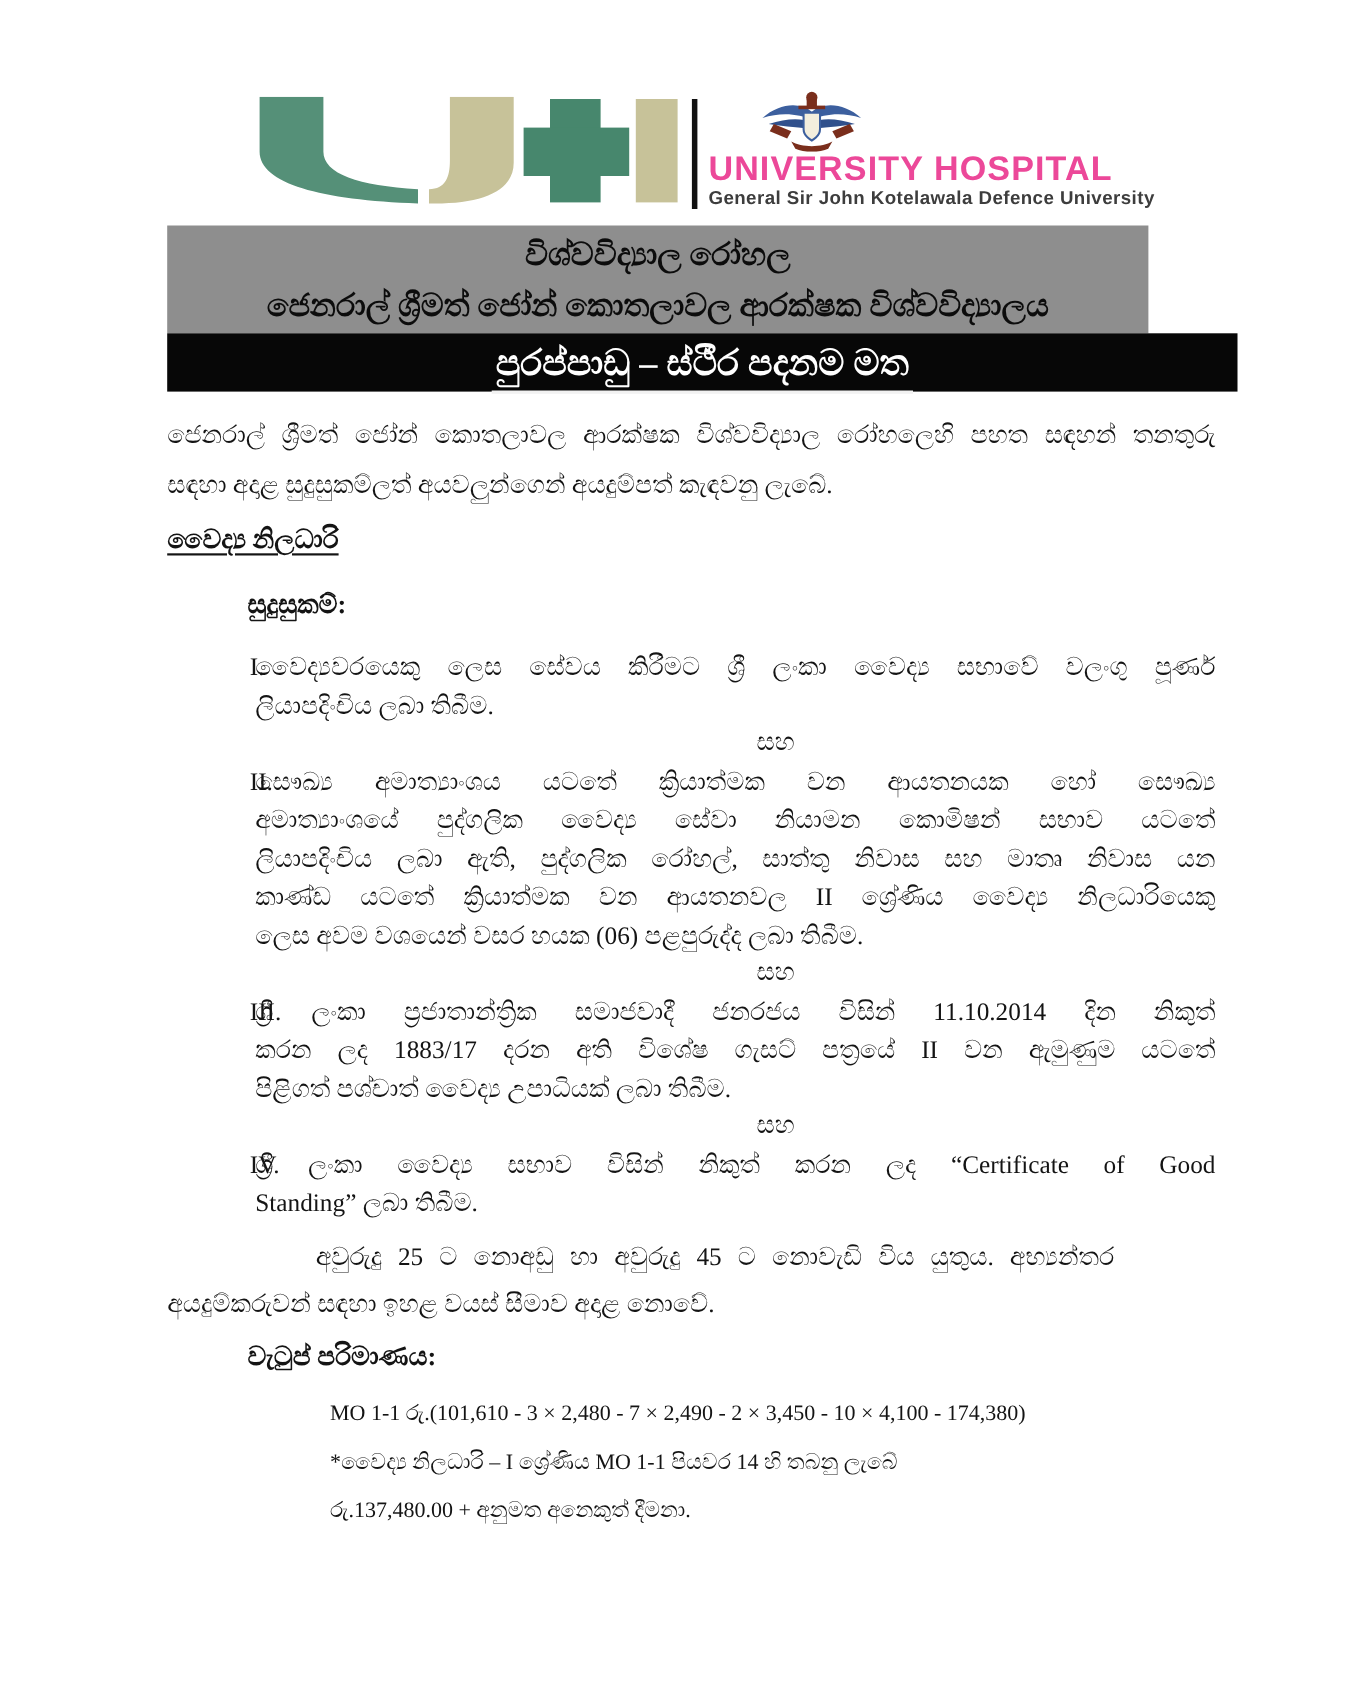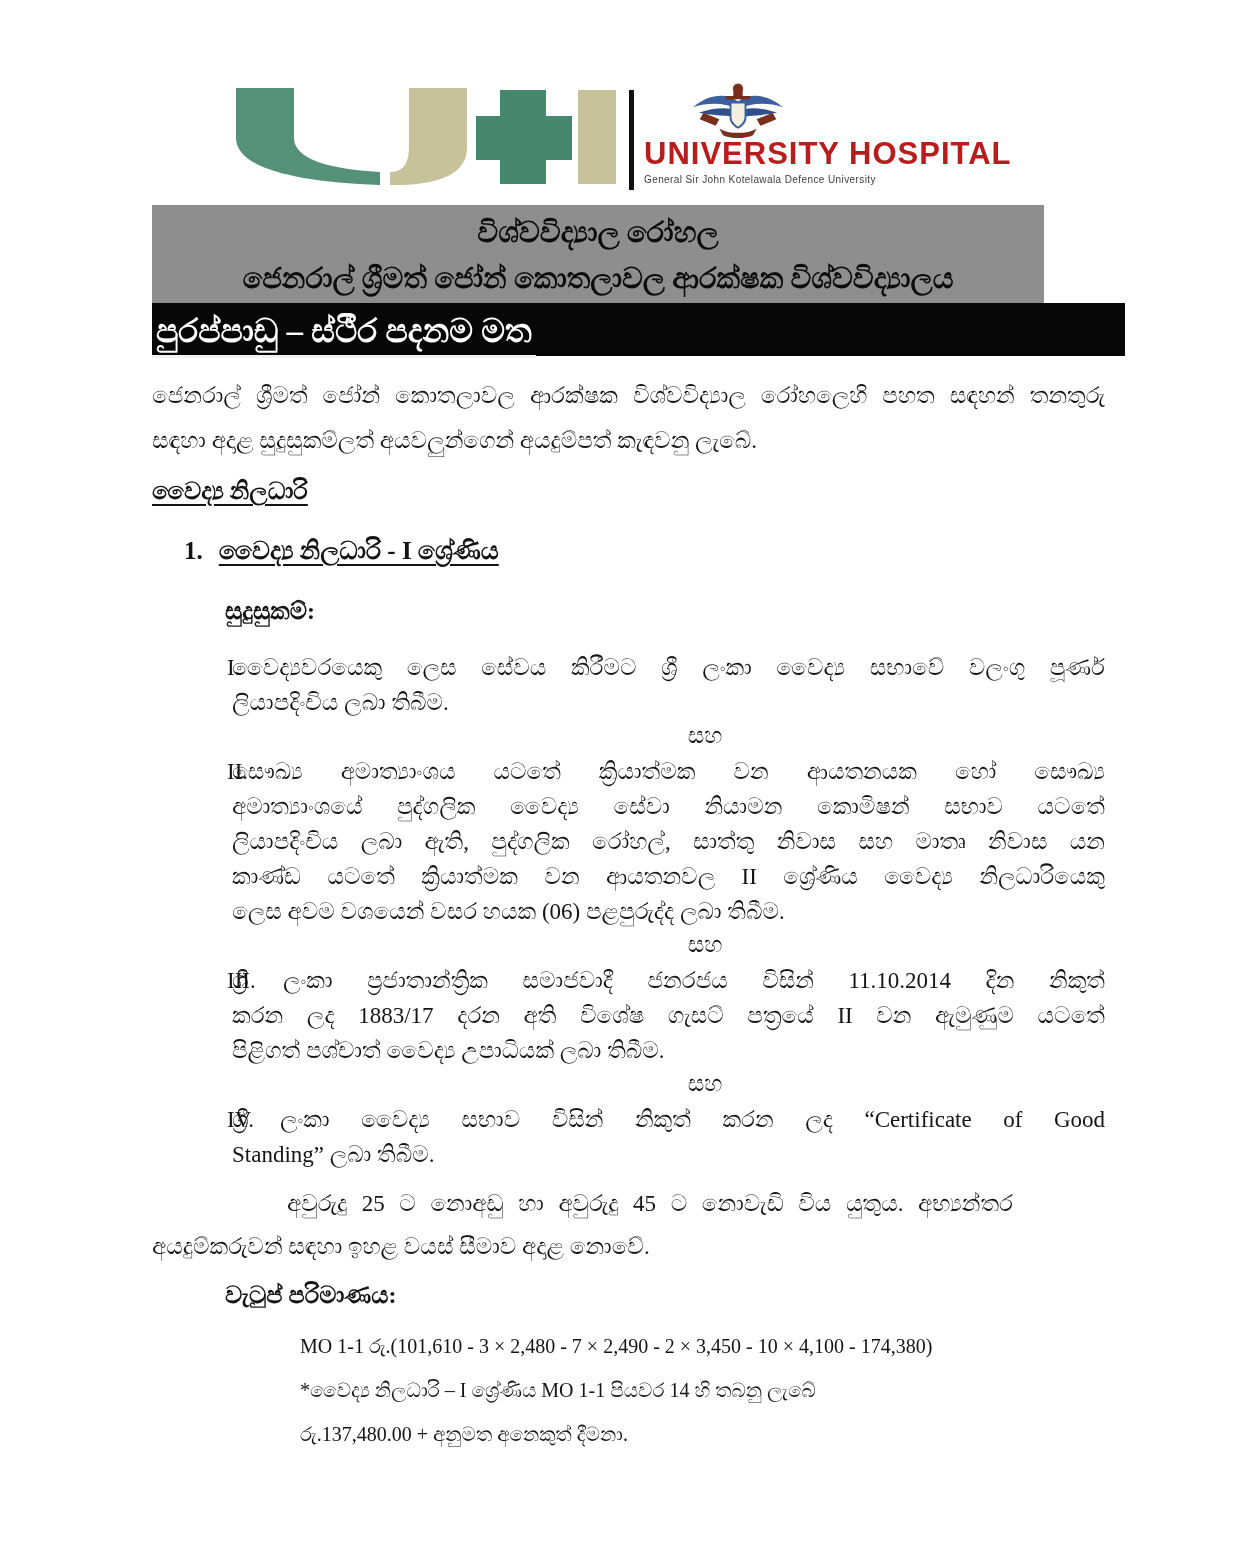--- a/index.html
+++ b/index.html
@@ -13,38 +13,38 @@
   .letterhead{position:absolute; left:230px; top:86px; width:820px; height:118px;}
   .logomark{position:absolute; left:0; top:2px; width:392px; height:98px;}
   .u-shape{fill:var(--logo-green,#559078);}
   .cross-shape{fill:var(--logo-green-dark,#47876d);}
   .tan-shape{fill:var(--logo-tan,#c7c299);}
   .logo-divider{position:absolute; left:399px; top:4px; width:5px; height:100px; background:#111;}
   .logo-right{position:absolute; left:414px; top:-4px; width:406px;}
   .crest{display:block; margin-left:44px; width:100px; height:56px;}
   .hospital-name{
     font-family:"Liberation Sans","DejaVu Sans",sans-serif;
-    font-size:31px; font-weight:800; letter-spacing:1px; color:#b91c1c;
+    font-size:31px; font-weight:800; letter-spacing:1px; color:#ec4899;
     white-space:nowrap; margin-top:0px; line-height:32px;
   }
   .university-name{
     font-family:"Liberation Sans","DejaVu Sans",sans-serif;
-    font-size:10px; font-weight:400; letter-spacing:0.4px; color:#3d3d3d;
+    font-size:17px; font-weight:700; letter-spacing:0.4px; color:#3d3d3d;
     white-space:nowrap; line-height:18px; margin-top:1px;
   }
   
   .banner-gray{
     position:absolute; left:152px; top:205px; width:892px; height:98px;
     background:var(--banner-gray,#8e8e8e); text-align:center;
     font-weight:bold; font-size:29px; color:#0c0c0c; line-height:46px; padding-top:4px;
     box-sizing:border-box;
   }
   .banner-black{
     position:absolute; left:152px; top:303px; width:973px; height:53px;
-    background:var(--banner-black,#070707); 
+    background:var(--banner-black,#070707); text-align:center;
     box-sizing:border-box; padding-top:10px;
   }
   .vacancy-title{
     display:inline-block; color:#ffffff; font-weight:bold; font-size:33px;
     border-bottom:3px solid #f2f2f2; padding:0 4px 6px 4px; line-height:36px;
   }
   
   .content{position:absolute; left:152px; top:373px; width:953px; font-size:23px;}
   .jline{text-align:justify; text-align-last:justify; overflow:hidden; white-space:nowrap;}
   .jline.last{text-align-last:left;}
@@ -114,23 +114,20 @@
 
   <main class="content">
 
     <div class="para intro">
         <div class="jline">ජෙනරාල් ශ්‍රීමත් ජෝන් කොතලාවල ආරක්ෂක විශ්වවිද්‍යාල රෝහලෙහි පහත සඳහන් තනතුරු</div>
         <div class="jline last">සඳහා අදාළ සුදුසුකම්ලත් අයවලුන්ගෙන් අයදුම්පත් කැඳවනු ලැබේ.</div>
       </div>
 
     <h2 class="sec-heading">වෛද්‍ය නිලධාරි</h2>
 
-    <div class="post-title">
-      <span class="post-num">1.</span><span class="post-name">වෛද්‍ය නිලධාරි - I ශ්‍රේණිය</span>
-    </div>
 
     <div class="sub-label">සුදුසුකම්:</div>
 
     <div class="qual-list">
 
       <div class="qual-item">
         <span class="rnum">I.</span>
         <div class="qtext">
             <div class="jline">වෛද්‍යවරයෙකු ලෙස සේවය කිරීමට ශ්‍රී ලංකා වෛද්‍ය සභාවේ වලංගු පූර්ණ</div>
             <div class="jline last">ලියාපදිංචිය ලබා තිබීම.</div>

